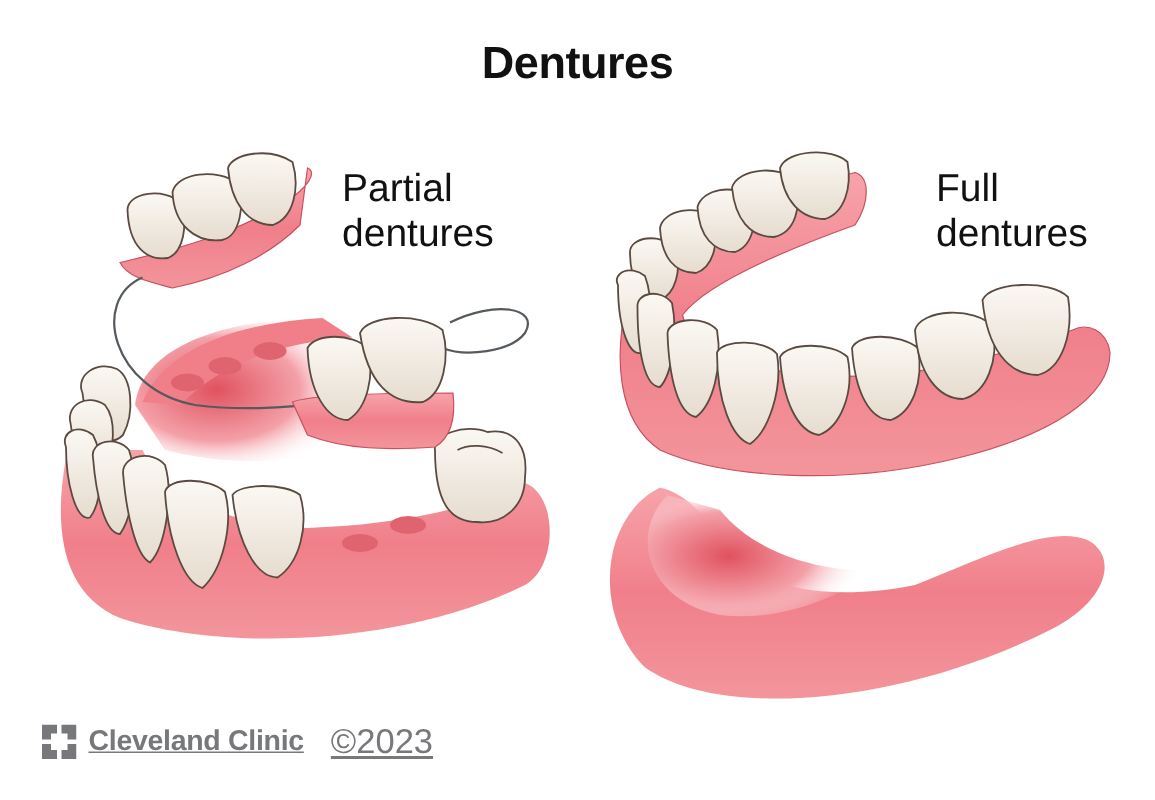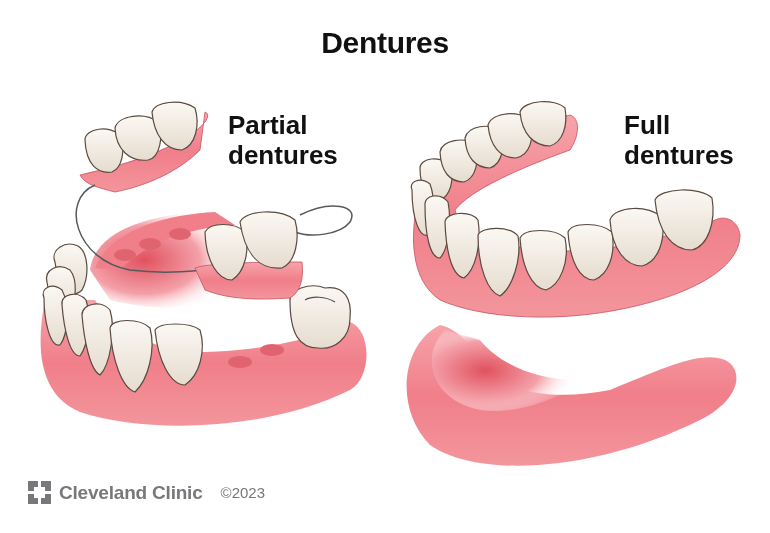--- a/index.html
+++ b/index.html
@@ -1,25 +1,25 @@
 <!DOCTYPE html>
 <html><head>
 <meta charset="utf-8">
 <style>
   html, body { margin: 0; padding: 0; }
   body { width: 770px; height: 533px; background: #ffffff; position: relative; overflow: hidden; font-family: "Liberation Sans", sans-serif; }
   .title { position: absolute; top: 26px; left: 0; width: 770px; text-align: center; font-size: 30px; font-weight: bold; color: #111; letter-spacing: -0.3px; }
-  .label { position: absolute; font-size: 26px; line-height: 30px; color: #111; font-weight: bold; }
+  .label { position: absolute; font-size: 26px; line-height: 30px; color: #111; }
   .label-partial { left: 228px; top: 110px; }
   .label-full { left: 624px; top: 110px; }
   .art { position: absolute; left: 0; top: 0; }
-  .footer { position: absolute; left: 28px; top: 481px; display: flex; align-items: center; color: #77787b; }
+  .footer { position: absolute; left: 28px; top: 481px; display: flex; align-items: center; color: #77787b; text-decoration: underline; }
   .logo-icon { width: 23px; height: 23px; margin-right: 8px; }
   .brand { font-size: 19px; font-weight: bold; letter-spacing: -0.2px; }
-  .copy { font-size: 15px; margin-left: 18px; }
+  .copy { font-size: 23px; margin-left: 18px; }
 </style>
 </head>
 <body>
 
 <div class="title">Dentures</div>
 
 <svg class="art" width="770" height="533" viewBox="0 0 770 533">
   <defs>
     <linearGradient id="gumGrad" x1="0" y1="0" x2="0" y2="1">
       <stop offset="0" stop-color="#f7a3aa"></stop>

